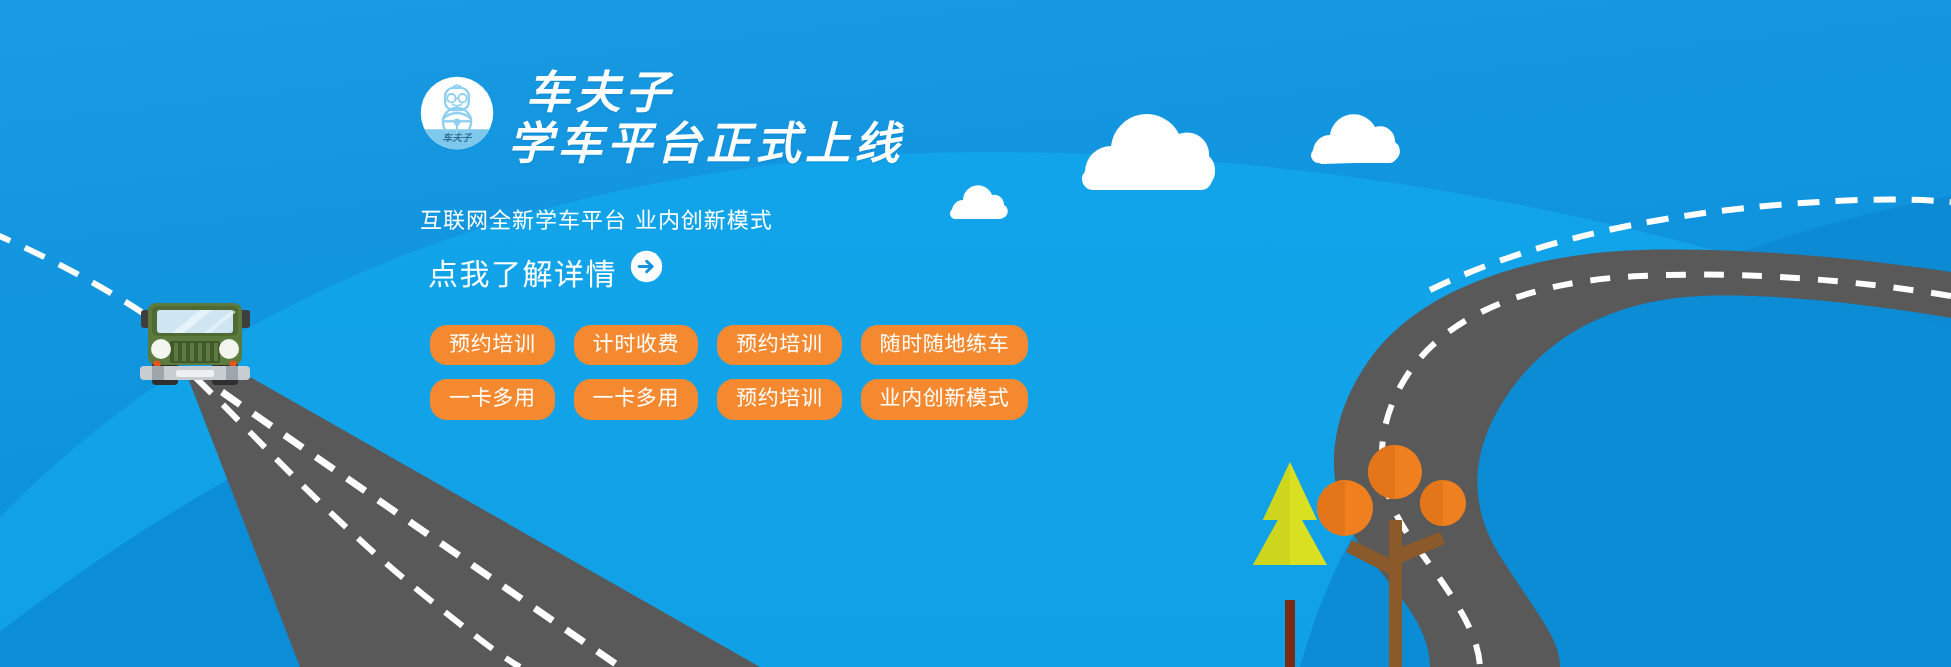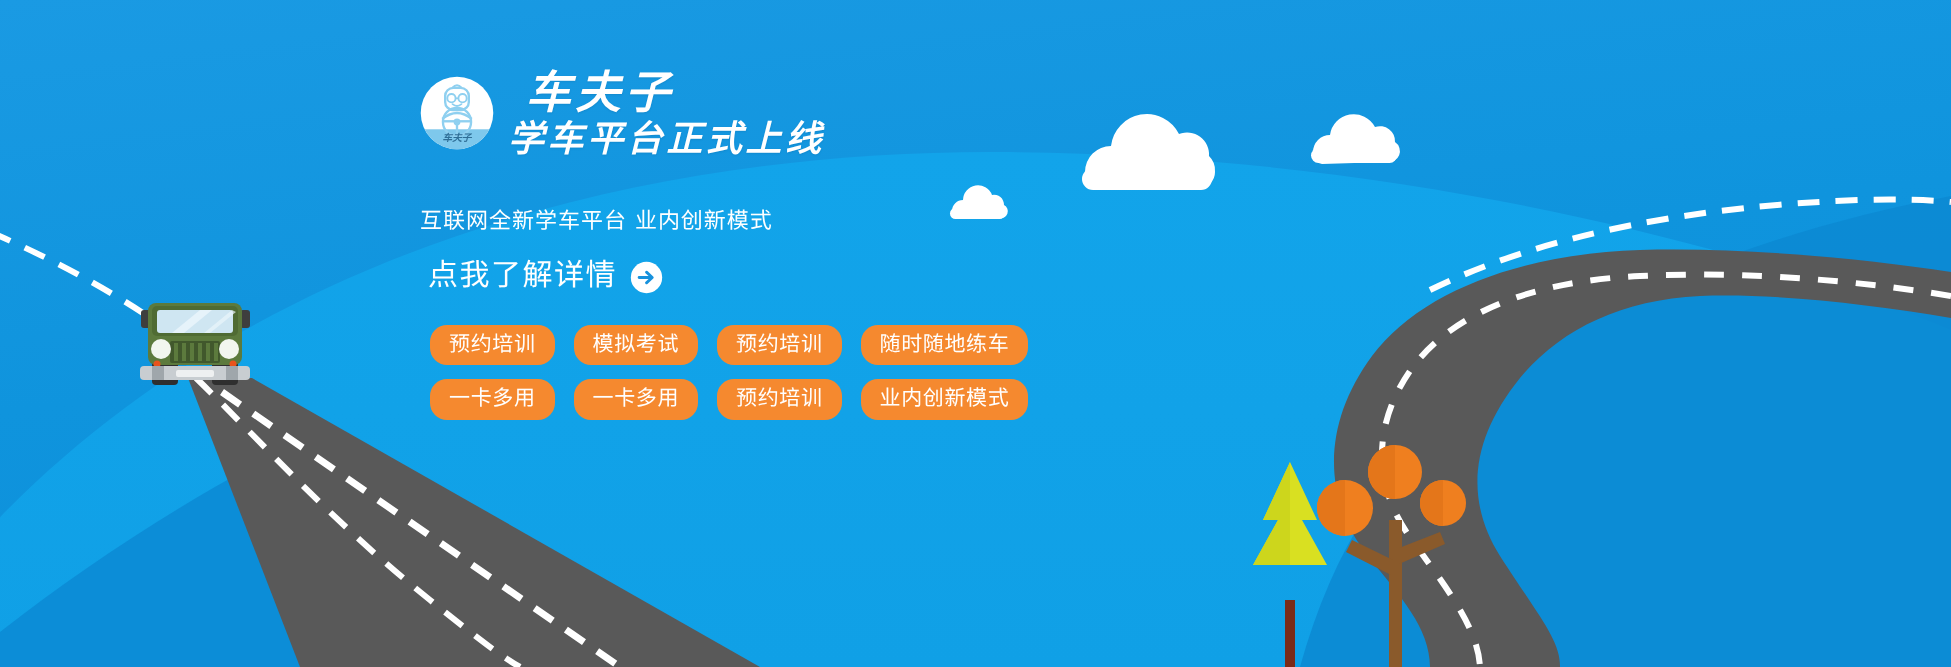--- a/index.html
+++ b/index.html
@@ -32,32 +32,32 @@
 
   .headline-block { position:relative; margin-top:-6px; }
   .headline-1, .headline-2 {
     color:#ffffff; white-space:nowrap;
     font-family:"DejaVu Serif","Liberation Serif",serif;
     font-weight:700; font-style:italic;
     letter-spacing:.10em;
     text-shadow:0 1px 2px rgba(0,60,110,.16);
   }
   .headline-1 { font-size:45px; line-height:1.02; padding-left:6px; }
-  .headline-2 { font-size:36px; line-height:1.25; margin-left:-12px; }
+  .headline-2 { font-size:45px; line-height:1.25; margin-left:-12px; }
 
   .subtitle {
     position:absolute; left:420px; top:202px;
     color:#ffffff; font-size:22px; letter-spacing:.045em;
     font-family:"DejaVu Sans","Liberation Sans",sans-serif;
     white-space:nowrap;
   }
 
   .cta {
     position:absolute; left:428px; top:250px;
-    display:flex; align-items:flex-end; gap:13px;
+    display:flex; align-items:flex-start; gap:13px;
     color:#ffffff; font-size:30px; letter-spacing:.05em;
     font-family:"DejaVu Sans","Liberation Sans",sans-serif;
     cursor:pointer; white-space:nowrap;
   }
   .cta-arrow { width:33px; height:33px; display:block; flex:0 0 33px; }
 
   .tag-rows { position:absolute; left:430px; top:325px; }
   .tag-row { display:flex; gap:19px; margin-bottom:14px; }
   .tag {
     background:#f5892f; color:#ffffff;
@@ -262,21 +262,21 @@
       <span>点我了解详情</span>
       <svg class="cta-arrow" viewBox="0 0 40 40">
         <circle cx="20" cy="20" r="19" fill="#ffffff"></circle>
         <path d="M 11,20 L 26,20 M 20,13.5 L 27,20 L 20,26.5" fill="none" stroke="#1792dd" stroke-width="3.4" stroke-linecap="round" stroke-linejoin="round"></path>
       </svg>
     </div>
 
     <div class="tag-rows">
       <div class="tag-row">
         <span class="tag">预约培训</span>
-        <span class="tag">模拟考试</span>
+        <span class="tag">计时收费</span>
         <span class="tag">预约培训</span>
         <span class="tag">随时随地练车</span>
       </div>
       <div class="tag-row">
         <span class="tag">一卡多用</span>
         <span class="tag">一卡多用</span>
         <span class="tag">预约培训</span>
         <span class="tag">业内创新模式</span>
       </div>
     </div>

